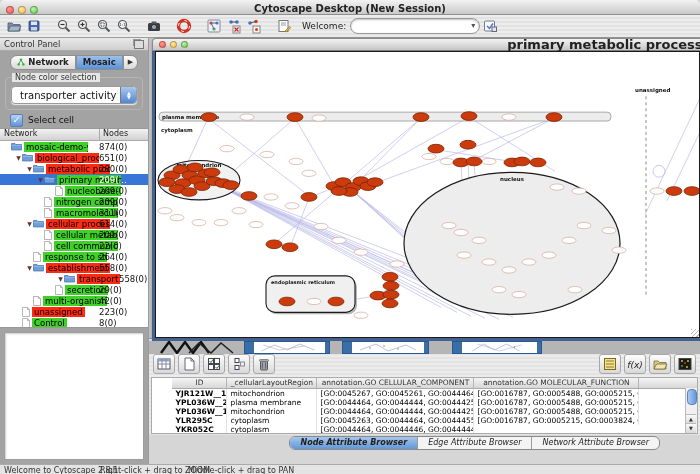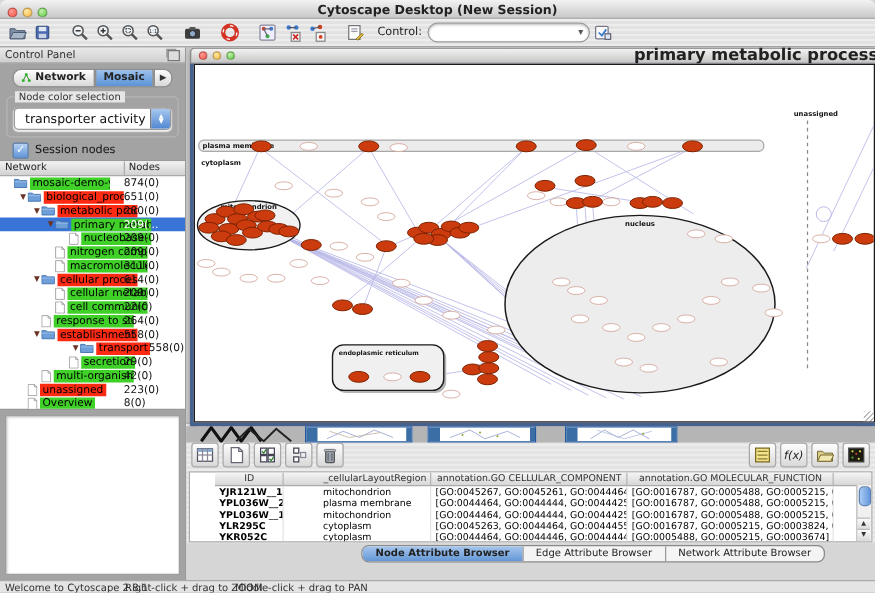--- a/index.html
+++ b/index.html
@@ -100,30 +100,30 @@
   .dp-btn{width:20px;height:18px;border:1px solid #a8a8a8;border-radius:3px;background:linear-gradient(#fefefe,#d8d8d8);
     display:flex;align-items:center;justify-content:center;}
   .dp-right{margin-left:auto;display:flex;gap:3px;}
   .dtable{flex:1;margin:0 2px 1px 2px;background:#fff;border:1px solid #aaa;position:relative;font-size:7.5px;overflow:hidden;padding-left:20px;}
   .drow{display:flex;height:9px;line-height:9px;}
   .drow.head{height:10px;line-height:10px;background:linear-gradient(#f5f5f5,#d7d7d7);border-bottom:1px solid #aaa;color:#333;}
   .dcell{overflow:hidden;white-space:nowrap;padding:0 3px;border-right:1px solid #e4e4e4;box-sizing:border-box;flex:none;}
   .drow.head .dcell{text-align:center;border-right:1px solid #b5b5b5;}
   .c-id{width:55px;font-weight:bold;}
   .drow.head .c-id{font-weight:normal;}
-  .c-reg{width:90px;margin-left:28px;}
+  .c-reg{width:90px;}
   .c-comp{width:157px;}
   .c-func{width:165px;}
   .vsb{position:absolute;right:0;top:10px;bottom:0;width:11px;background:#f0f0f0;border-left:1px solid #bbb;}
   .vsb .thumb{position:absolute;top:1px;left:1px;width:8px;height:14px;border-radius:4px;background:linear-gradient(90deg,#a9cbf2,#6398dd);border:1px solid #5d83b5;}
   .vsb .arr{position:absolute;left:0;width:10px;height:9px;font-size:5px;text-align:center;line-height:9px;color:#333;background:linear-gradient(#fafafa,#d8d8d8);border-top:1px solid #bbb;}
   .vsb .up{bottom:9px;} .vsb .down{bottom:0;}
 
   
-  .tabs-row{height:31px;position:relative;background:#d6d6d6;}
+  .tabs-row{height:31px;position:relative;background:#d6d6d6;font-style:italic;}
   .btabs{position:absolute;left:140px;top:1px;height:12px;display:flex;border:1px solid #8a8a8a;border-radius:6px;overflow:hidden;background:#f4f4f4;}
   .btab{font-size:8px;color:#222;padding:0 10px;display:flex;align-items:center;border-right:1px solid #9a9a9a;}
   .btab:last-child{border-right:none;}
   .btab.sel{background:linear-gradient(#a6c6ec,#6397d6);font-weight:bold;}
   .statusbar{height:12px;background:#e4e4e4;border-top:1px solid #aaa;position:relative;font-size:8px;color:#333;}
   .statusbar span{position:absolute;top:1px;}
 </style>
 </head>
 <body>
 
@@ -229,21 +229,21 @@
       </span>
       <span class="tb-gap"></span>
       <span class="tb-icon">
         <svg width="16" height="16" viewBox="0 0 16 16">
           <rect x="3" y="2.5" width="9" height="11" fill="#fff" stroke="#777"></rect>
           <line x1="5" y1="5" x2="10" y2="5" stroke="#99a"></line>
           <line x1="5" y1="7" x2="10" y2="7" stroke="#99a"></line>
           <path d="M9 13 l4.5 -4.5 l1.2 1.2 L10.2 14.2 Z" fill="#e0b63a" stroke="#8a6a10" stroke-width="0.6"></path>
         </svg>
       </span>
-      <span class="search-label">Control:</span>
+      <span class="search-label">Welcome:</span>
     <div class="search-box">
       <input placeholder="" style="">
       <span class="search-arrow">▾</span>
     </div>
     <span class="tb-icon" id="after-search-icon">
         <svg width="16" height="16" viewBox="0 0 16 16">
           <rect x="2.5" y="3" width="10" height="10" rx="1" fill="#f8f8f8" stroke="#778"></rect>
           <path d="M5 8 l2.5 2.5 L11 5.5" fill="none" stroke="#3a7ad0" stroke-width="1.4"></path>
           <rect x="10" y="9" width="4.5" height="4.5" fill="#dce6f4" stroke="#667"></rect>
         </svg>
@@ -279,21 +279,21 @@
         <div class="combo">
           <span class="val">transporter activity</span>
           <span class="stepper">
               <span>▲</span>
               <span>▼</span>
             </span>
         </div>
       </div>
       <div class="checkrow">
         <span class="checkbox">✓</span>
-        <label>Session nodes</label>
+        <label>Select cell</label>
       </div>
       <div class="tree">
         <div class="tree-head">
           <span class="c1">Network</span>
           <span class="c2">Nodes</span>
         </div>
         <div id="tree-rows">
             <div class="trow" style="padding-left: 4px;">
               <span class="noarrow"></span>
               <span class="ticon">
@@ -471,21 +471,21 @@
               <span class="cnt">223(0)</span>
             </div>
             <div class="trow" style="padding-left: 15px;">
               <span class="noarrow"></span>
               <span class="ticon">
                 <svg width="8" height="10" viewBox="0 0 8 10">
                   <path d="M0.5 0.5 h5 l2 2 v7 h-7 Z" fill="#fff" stroke="#999" stroke-width="0.7"></path>
                   <path d="M5.5 0.5 v2 h2" fill="none" stroke="#999" stroke-width="0.7"></path>
                 </svg>
               </span>
-              <span class="lbl green">Overview</span>
+              <span class="lbl green">Control</span>
               <span class="cnt">8(0)</span>
             </div>
           </div>
       </div>
       <div class="birdseye"></div>
     </div>
 
     <div class="desktop">
       <div class="desk-area">
         <div class="iwindow">
@@ -793,21 +793,20 @@
             <div class="drow">
               <div class="dcell c-id">YLR295C</div>
               <div class="dcell c-reg">cytoplasm</div>
               <div class="dcell c-comp">[GO:0045263, GO:0044464, GO:0044455, G…</div>
               <div class="dcell c-func">[GO:0016787, GO:0005215, GO:0003824, G…</div>
             </div>
             <div class="drow">
               <div class="dcell c-id">YKR052C</div>
               <div class="dcell c-reg">cytoplasm</div>
               <div class="dcell c-comp">[GO:0044464, GO:0044446, GO:0044444, G…</div>
-              <div class="dcell c-func">[GO:0005488, GO:0005215, GO:0003674]</div>
             </div>
           </div>
       </div>
 
       <div class="tabs-row">
         <div class="btabs" id="btabs">
             <div class="btab sel">Node Attribute Browser</div>
             <div class="btab">Edge Attribute Browser</div>
             <div class="btab">Network Attribute Browser</div>
           </div>

